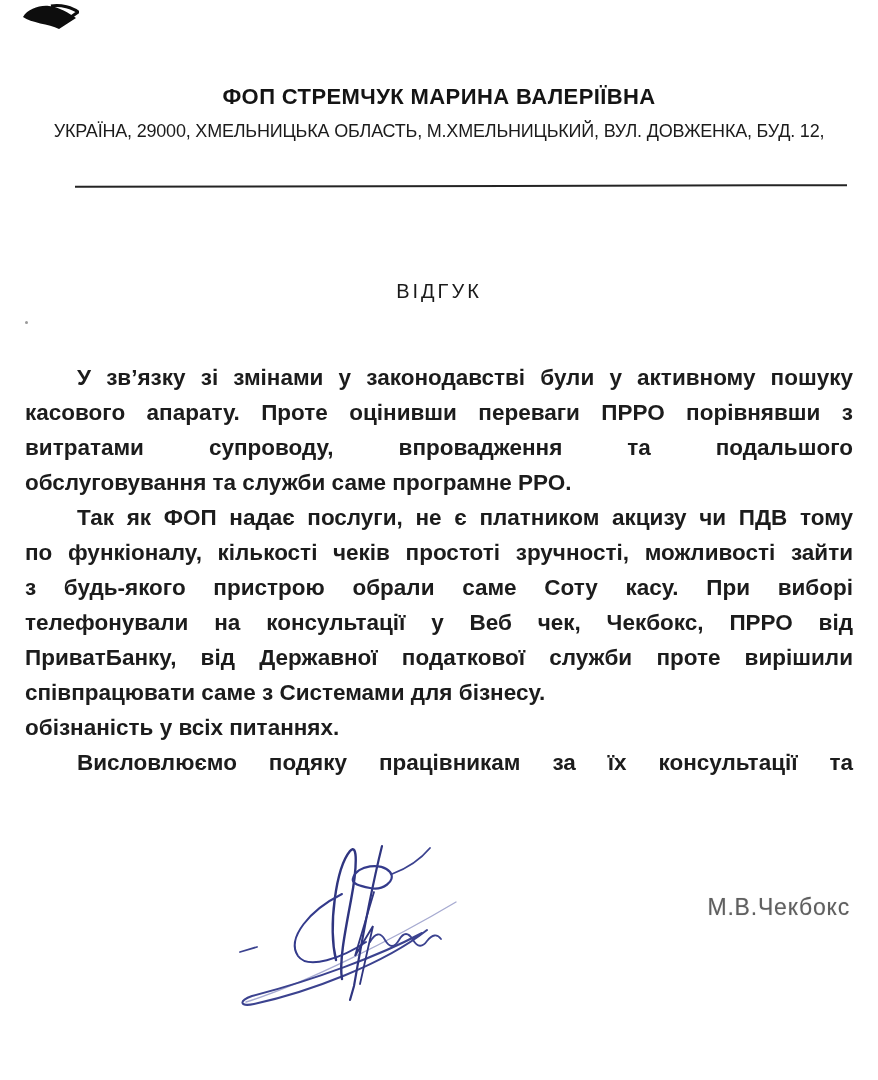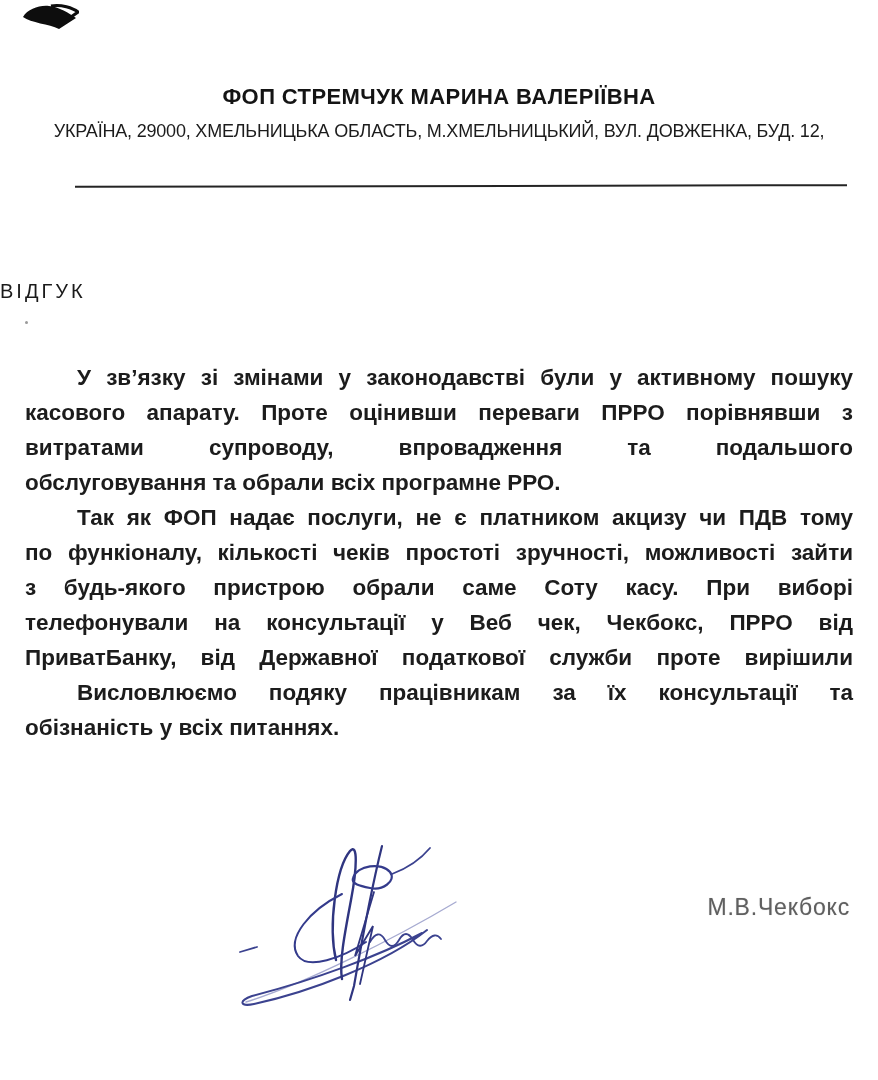--- a/index.html
+++ b/index.html
@@ -25,21 +25,21 @@
     font-size:18px;letter-spacing:-.2px;color:#1b1b1b;line-height:27px;
     margin:0;
   }
   .rule{
     position:absolute;top:185px;left:75px;width:772px;height:2px;
     background:#242424;transform:rotate(-0.12deg);
   }
   
   .doc-title{
     position:absolute;top:280px;left:0;right:0;
-    text-align:left;font-size:20px;letter-spacing:3px;color:#1a1a1a;
+    text-align:center;font-size:20px;letter-spacing:3px;color:#1a1a1a;
   }
   
   .body-text{
     position:absolute;top:360px;left:25px;width:828px;font-weight:bold;
   }
   .line{
     font-size:22.5px;line-height:35px;color:#1c1c1c;
     text-align:justify;text-align-last:justify;
     white-space:normal;
   }
@@ -78,32 +78,33 @@
 
   <div class="speck"></div>
 
   <div class="doc-title">ВІДГУК</div>
 
   <div class="body-text">
       <div class="para">
         <div class="line indent">У зв’язку зі змінами у законодавстві були у активному пошуку</div>
         <div class="line">касового апарату. Проте оцінивши переваги ПРРО порівнявши з</div>
         <div class="line">витратами супроводу, впровадження та подальшого</div>
-        <div class="line last">обслуговування та обрали всіх програмне РРО.</div>
+        <div class="line last">обслуговування та служби саме програмне РРО.</div>
       </div>
       <div class="para">
         <div class="line indent">Так як ФОП надає послуги, не є платником акцизу чи ПДВ тому</div>
         <div class="line">по функіоналу, кількості чеків простоті зручності, можливості зайти</div>
         <div class="line">з будь-якого пристрою обрали саме Соту касу. При виборі</div>
         <div class="line">телефонували на консультації у Веб чек, Чекбокс, ПРРО від</div>
         <div class="line">ПриватБанку, від Державної податкової служби проте вирішили</div>
+        <div class="line last">співпрацювати саме з Системами для бізнесу.</div>
       </div>
       <div class="para">
+        <div class="line last">обізнаність у всіх питаннях.</div>
         <div class="line indent">Висловлюємо подяку працівникам за їх консультації та</div>
-        <div class="line last">обізнаність у всіх питаннях.</div>
       </div>
     </div>
 
   <svg class="signature-svg" width="240" height="182" viewBox="0 0 240 182" aria-hidden="true">
     <g fill="none" stroke-linecap="round">
 
       <path d="M22,168 C80,150 170,105 232,68" stroke="#a7abd1" stroke-width="1.4"></path>
 
       <path d="M203,96 C160,130 85,158 30,170 C16,173 14,167 28,162 C90,146 155,122 198,99" stroke="#3b428f" stroke-width="2"></path>
 

